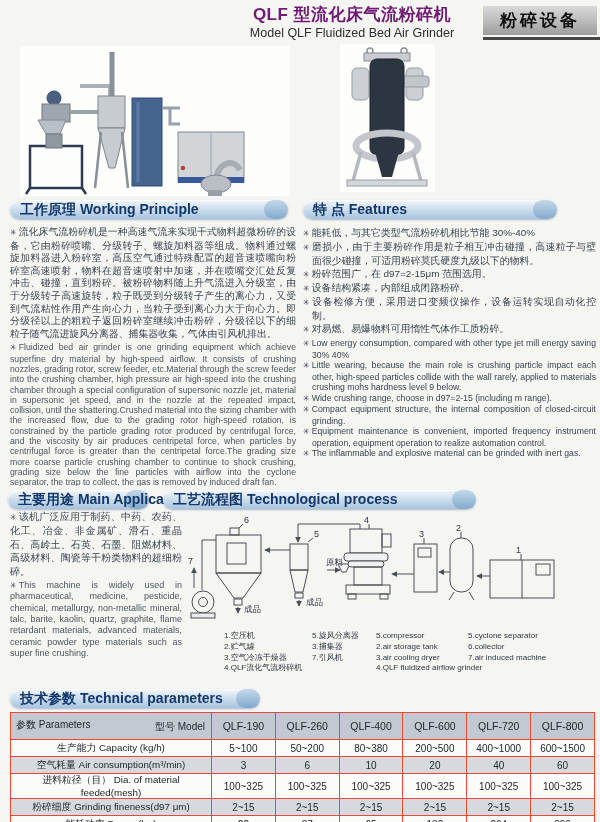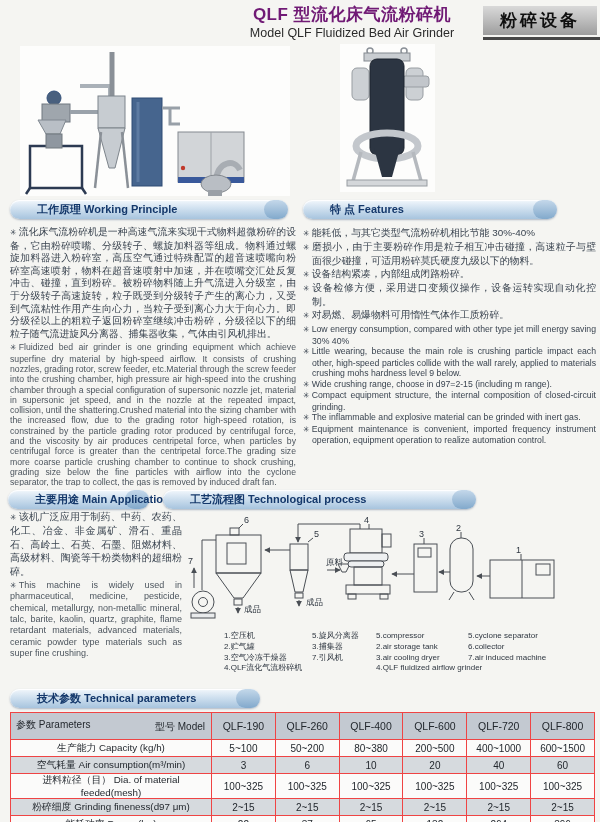--- a/index.html
+++ b/index.html
@@ -29,21 +29,21 @@
     position:absolute;height:19px;border-radius:10px;z-index:6;
     background:linear-gradient(180deg,#f2f7fc 0%,#cfe0ef 45%,#a7c4de 100%);
     box-shadow:inset 0 1px 1px #ffffff,0 1px 2px rgba(40,70,110,.35);
   }
   .pill::after{
     content:"";position:absolute;right:0;top:0;width:24px;height:100%;
     border-radius:10px;background:linear-gradient(180deg,#c4d8ea,#82a9cc);
   }
   .pill span{
     position:relative;z-index:1;display:block;padding-left:10px;
-    font-size:11px;font-weight:bold;color:#14386b;line-height:19px;white-space:nowrap;margin-left:17px;
+    font-size:14px;font-weight:bold;color:#14386b;line-height:19px;white-space:nowrap;
   }
   #pill-wp{left:10px;top:200px;width:278px;}
   #pill-ft{left:303px;top:200px;width:254px;}
   #pill-ma{left:8px;top:490px;width:141px;}
   #pill-tp{left:163px;top:490px;width:313px;}
   #pill-tech{left:10px;top:689px;width:250px;}
   
   .zh-text{font-size:9.9px;line-height:12.6px;color:#3a4450;text-align:justify;}
   .en-text{font-size:8.7px;line-height:10.3px;color:#4c555e;text-align:justify;}
   p{margin:0;}
@@ -180,31 +180,32 @@
 
   <div id="wp-body">
     <p class="zh-text"><span class="blt">✳</span><span>流化床气流粉碎机是一种高速气流来实现干式物料超微粉碎的设备，它由粉碎喷嘴、分级转子、螺旋加料器等组成。物料通过螺旋加料器进入粉碎室，高压空气通过特殊配置的超音速喷嘴向粉碎室高速喷射，物料在超音速喷射中加速，并在喷嘴交汇处反复冲击、碰撞，直到粉碎。被粉碎物料随上升气流进入分级室，由于分级转子高速旋转，粒子既受到分级转子产生的离心力，又受到气流粘性作用产生向心力，当粒子受到离心力大于向心力。即分级径以上的粗粒子返回粉碎室继续冲击粉碎，分级径以下的细粒子随气流进旋风分离器、捕集器收集，气体由引风机排出。</span></p>
     <p class="en-text"><span class="blt">✳</span><span>Fluidized bed air grinder is one grinding equipment which achieve superfine dry material by high-speed airflow. It consists of crushing nozzles, grading rotor, screw feeder, etc.Material through the screw feeder into the crushing chamber, high pressure air high-speed into the crushing chamber through a special configuration of supersonic nozzle jet, material in supersonic jet speed, and in the nozzle at the repeated impact, collision, until the shattering.Crushed material into the sizing chamber with the increased flow, due to the grading rotor high-speed rotation, is constrained by the particle grading rotor produced by centrifugal force, and the viscosity by air produces centripetal force, when particles by centrifugal force is greater than the centripetal force.The grading size more coarse particle crushing chamber to continue to shock crushing, grading size below the fine particles with airflow into the cyclone separator, the trap to collect, the gas is removed by induced draft fan.</span></p>
   </div>
 
   <div id="ft-body">
     <ul class="blist zh-items">
       <li><span class="blt">✳</span><span>能耗低，与其它类型气流粉碎机相比节能 30%-40%</span></li>
       <li><span class="blt">✳</span><span>磨损小，由于主要粉碎作用是粒子相互冲击碰撞，高速粒子与壁面很少碰撞，可适用粉碎莫氏硬度九级以下的物料。</span></li>
+      <li><span class="blt">✳</span><span>粉碎范围广，在 d97=2-15μm 范围选用。</span></li>
       <li><span class="blt">✳</span><span>设备结构紧凑，内部组成闭路粉碎。</span></li>
       <li><span class="blt">✳</span><span>设备检修方便，采用进口变频仪操作，设备运转实现自动化控制。</span></li>
       <li><span class="blt">✳</span><span>对易燃、易爆物料可用惰性气体作工质粉碎。</span></li>
     </ul>
     <ul class="blist en-items">
       <li><span class="blt">✳</span><span>Low energy consumption, compared with other type jet mill energy saving 30% 40%</span></li>
       <li><span class="blt">✳</span><span>Little wearing, because the main role is crushing particle impact each other, high-speed particles collide with the wall rarely, applied to materials crushing mohs hardness level 9 below.</span></li>
       <li><span class="blt">✳</span><span>Wide crushing range, choose in d97=2-15 (including m range).</span></li>
       <li><span class="blt">✳</span><span>Compact equipment structure, the internal composition of closed-circuit grinding.</span></li>
+      <li><span class="blt">✳</span><span>Equipment maintenance is convenient, imported frequency instrument operation, equipment operation to realize automation control.</span></li>
       <li><span class="blt">✳</span><span>The inflammable and explosive material can be grinded with inert gas.</span></li>
-      <li><span class="blt">✳</span><span>Equipment maintenance is convenient, imported frequency instrument operation, equipment operation to realize automation control.</span></li>
     </ul>
   </div>
 
   <div id="ma-body">
     <p class="zh-text"><span class="blt">✳</span><span>该机广泛应用于制药、中药、农药、化工、冶金、非金属矿、滑石、重晶石、高岭土、石英、石墨、阻燃材料、高级材料、陶瓷等干粉类物料的超细粉碎。</span></p>
     <p class="en-text"><span class="blt">✳</span><span>This machine is widely used in pharmaceutical, medicine, pesticide, chemical, metallurgy, non-metallic mineral, talc, barite, kaolin, quartz, graphite, flame retardant materials, advanced materials, ceramic powder type materials such as super fine crushing.</span></p>
   </div>
 
   <svg id="process-diagram" viewBox="0 0 410 118">
     <defs>

